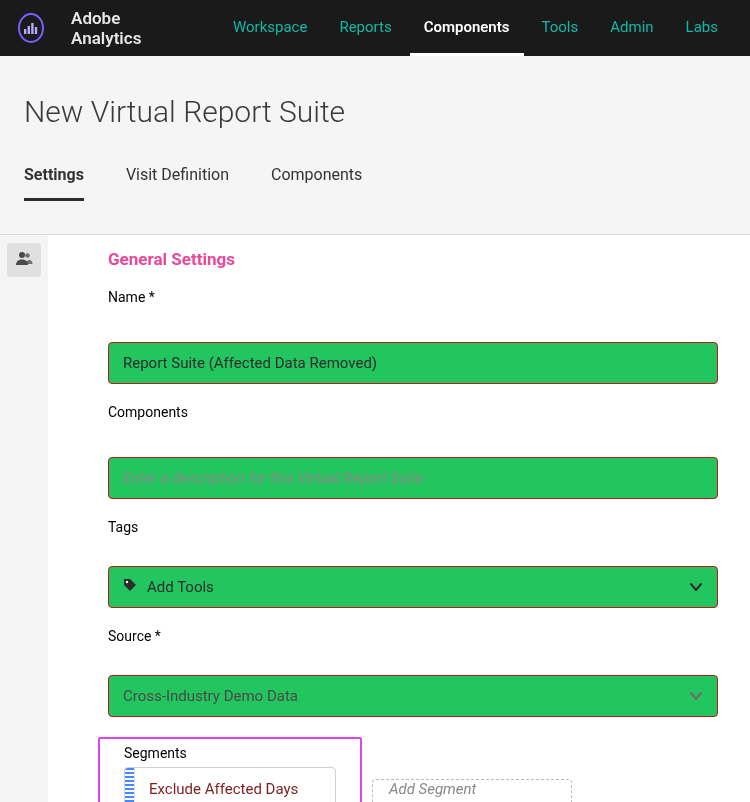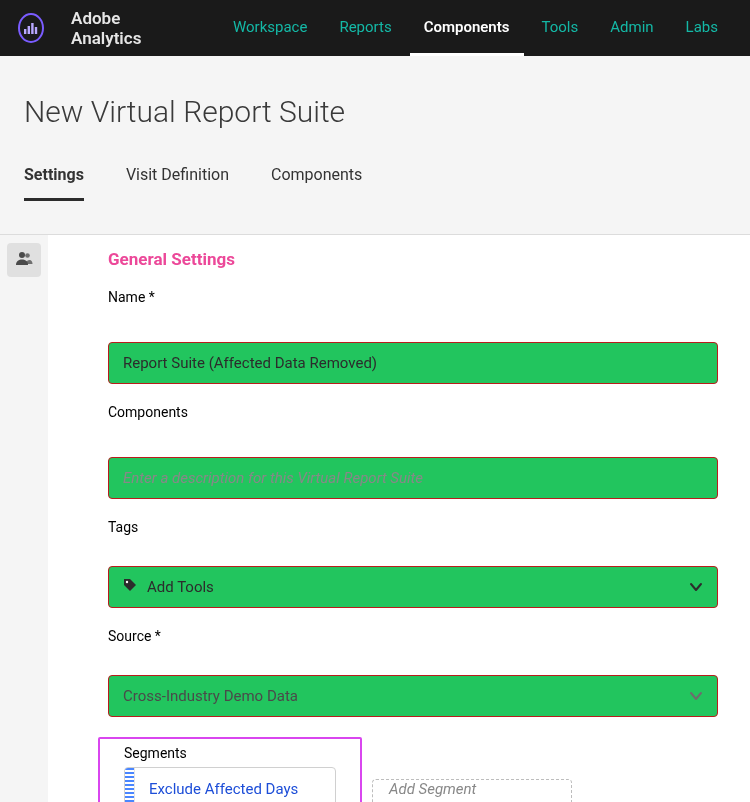--- a/index.html
+++ b/index.html
@@ -161,21 +161,21 @@
       background: repeating-linear-gradient(
         to bottom,
         #4a86ff 0, #4a86ff 2px, #fff 2px, #fff 4px
       );
       border-right: 1px solid #e5e5e5;
       cursor: grab;
     }
     .segment-label {
       padding: 0 14px;
       font-size: 15px;
-      color: #1d4ed8;
+      color: #7f1d1d;
     }
     .add-segment {
       border: 1px dashed #bdbdbd;
       border-radius: 4px;
       background: #fff;
       display: flex;
       align-items: flex-start;
       padding: 0 16px;
       height: 44px;
       min-width: 200px;

